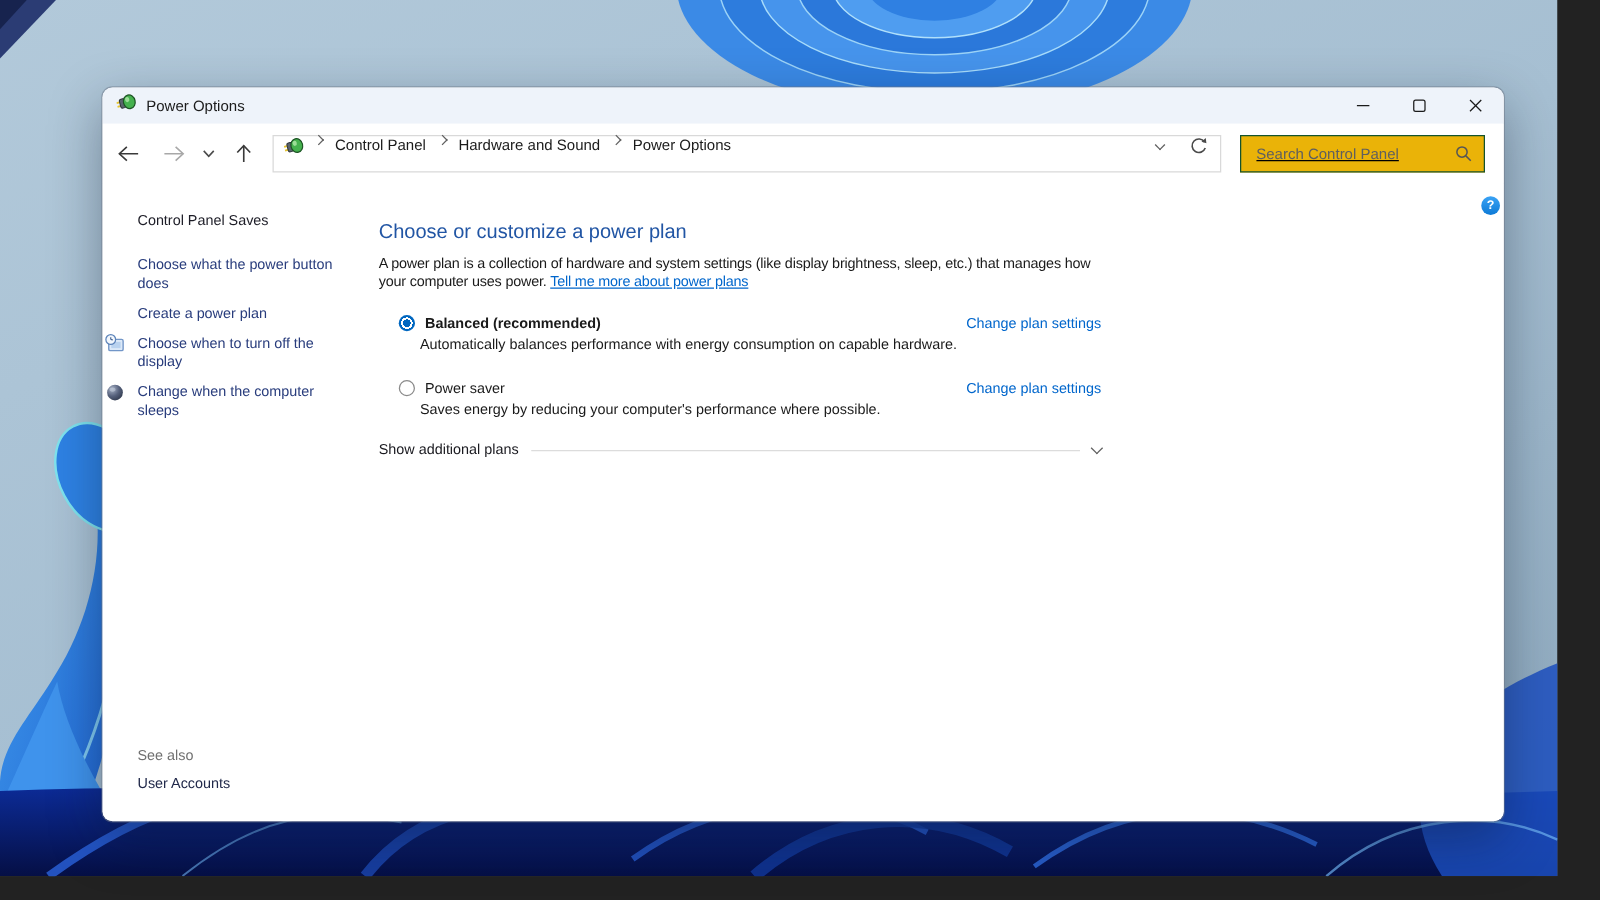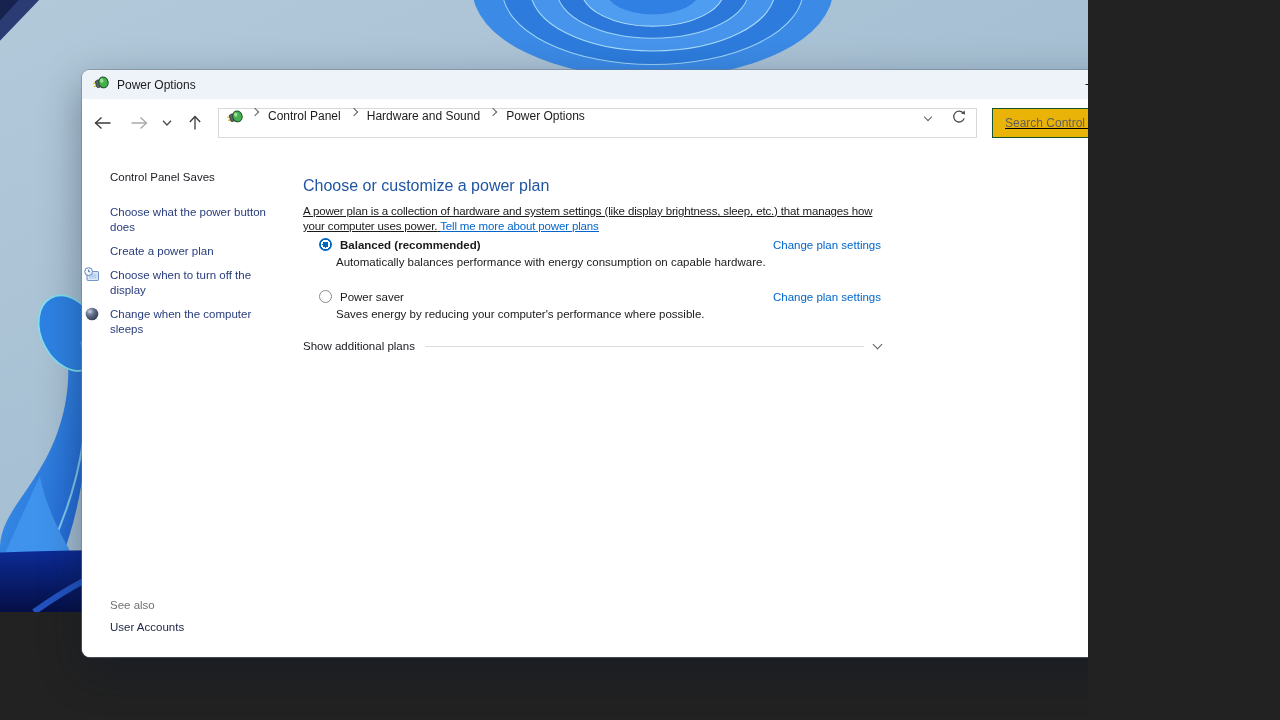--- a/index.html
+++ b/index.html
@@ -1,17 +1,17 @@
 <!DOCTYPE html>
 <html><head>
 <meta charset="utf-8">
 <style>
   html,body{margin:0;padding:0;background:#222;}
-  .desktop{position:relative;width:1088px;height:720px;overflow:hidden;
-           font-family:"Liberation Sans",sans-serif;-webkit-font-smoothing:antialiased;}
+  .desktop{position:relative;width:1202px;height:720px;overflow:hidden;
+           font-family:"Liberation Sans",sans-serif;padding-left:44px;-webkit-font-smoothing:antialiased;}
   .wallpaper{position:absolute;inset:0;}
 
   
   .window{position:absolute;left:82px;top:70px;width:1121px;height:587px;background:#fff;
           border-radius:8px;overflow:hidden;
           box-shadow:0 0 0 1px rgba(110,120,135,.5),0 14px 42px rgba(10,20,40,.38);}
   .titlebar{height:29px;background:#eef3fa;display:flex;align-items:center;justify-content:space-between;}
   .title-left{display:flex;align-items:center;gap:8px;padding-left:11px;}
   .title-text{font-size:12px;color:#1b1b1b;}
   .win-controls{display:flex;height:100%;}
@@ -46,25 +46,25 @@
   .tasks{margin:22px 0 0 28px;width:166px;}
   .task{position:relative;margin-bottom:9px;font-size:11.5px;line-height:15px;}
   .task a{color:#283c7c;text-decoration:none;cursor:pointer;}
   .ticon{position:absolute;left:-26px;top:-1px;line-height:0;}
   .see-also{position:absolute;left:28px;top:452px;}
   .see-label{font-size:11.5px;color:#707070;}
   .see-also a{display:block;margin-top:10px;font-size:11.5px;color:#21294a;text-decoration:none;cursor:pointer;}
 
   .main{position:absolute;left:221px;top:0;width:578px;}
   .main h1{margin:29px 0 0;font-size:16px;font-weight:400;color:#2155a4;line-height:20px;}
-  .intro{margin:8px 0 0;font-size:11.5px;line-height:15px;color:#1a1a1a;letter-spacing:-0.15px;text-decoration:underline;}
+  .intro{margin:8px 0 0;font-size:11.5px;line-height:15px;color:#1a1a1a;letter-spacing:-0.15px;}
   .tlink{color:#0066cc;text-decoration:underline;cursor:pointer;}
   .group-row{display:flex;align-items:center;margin-top:16px;font-size:11.5px;color:#19191f;}
   .rule{flex:1;height:1px;background:#dcdcdc;margin-left:10px;}
-  .plan-row{display:flex;align-items:center;padding-left:16px;margin-top:4px;}
+  .plan-row{display:flex;align-items:center;padding-left:16px;margin-top:18px;}
   .plan-row.second{margin-top:22px;text-align:right;}
   .radio{width:13px;height:13px;border-radius:50%;box-sizing:border-box;flex:0 0 auto;cursor:pointer;}
   .radio.sel{background:radial-gradient(circle,#0067c0 0 3px,#ffffff 3px 4.6px,#0067c0 4.6px);}
   .radio.unsel{border:1px solid #8a8a8a;background:#fff;}
   .plan-name{margin-left:8px;font-size:11.5px;color:#1a1a1a;cursor:pointer;}
   .plan-name.bold{font-weight:bold;}
   .plan-action{margin-left:auto;font-size:11.5px;color:#0066cc;text-decoration:none;cursor:pointer;}
   .plan-desc{margin:5px 0 0 33px;font-size:11.5px;color:#1a1a1a;}
   .show-row{display:flex;align-items:center;margin-top:20px;font-size:11.5px;color:#19191f;}
   .show-row .rule{margin-right:10px;}

